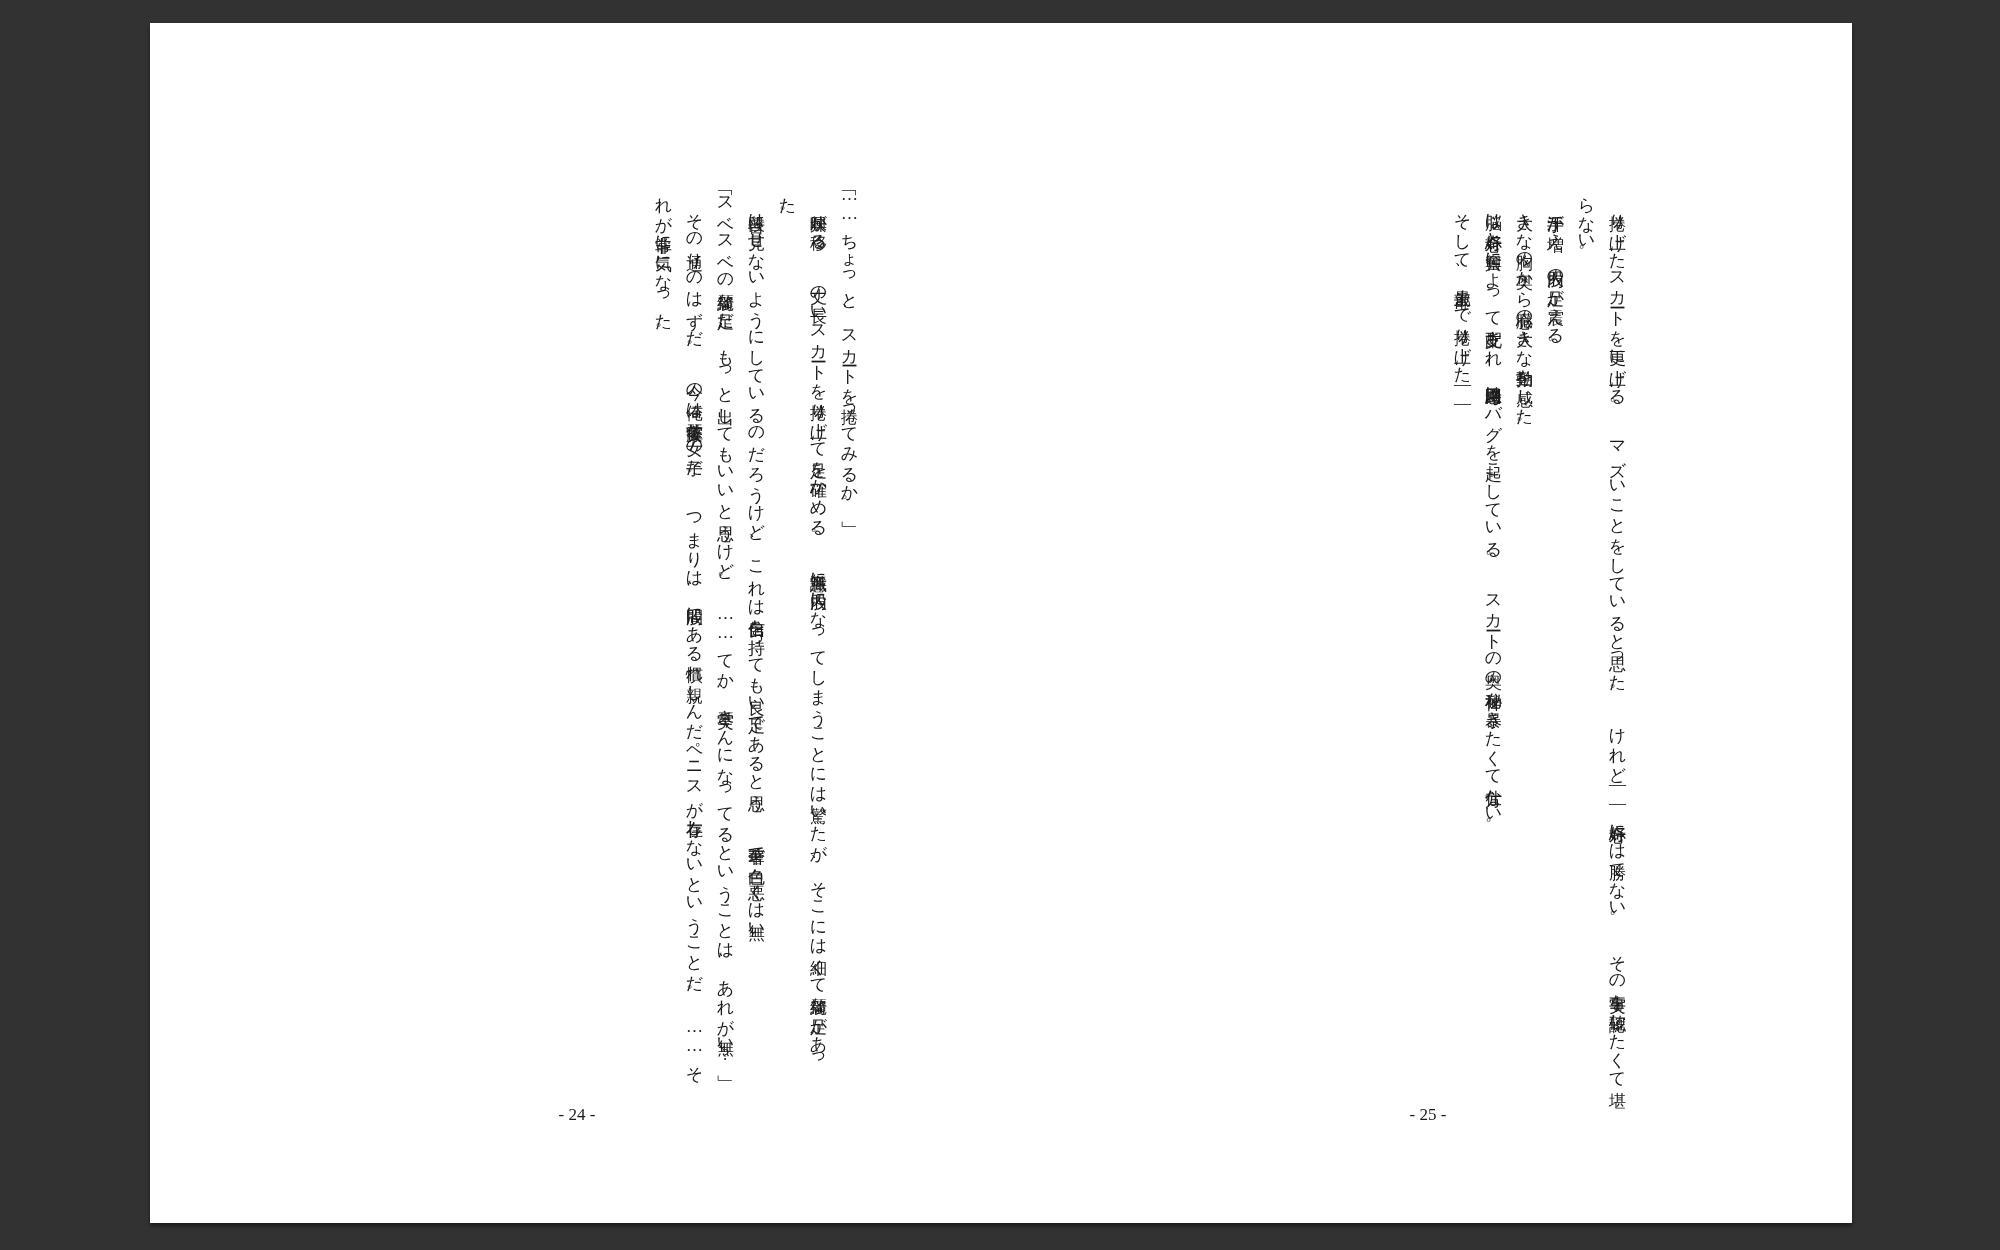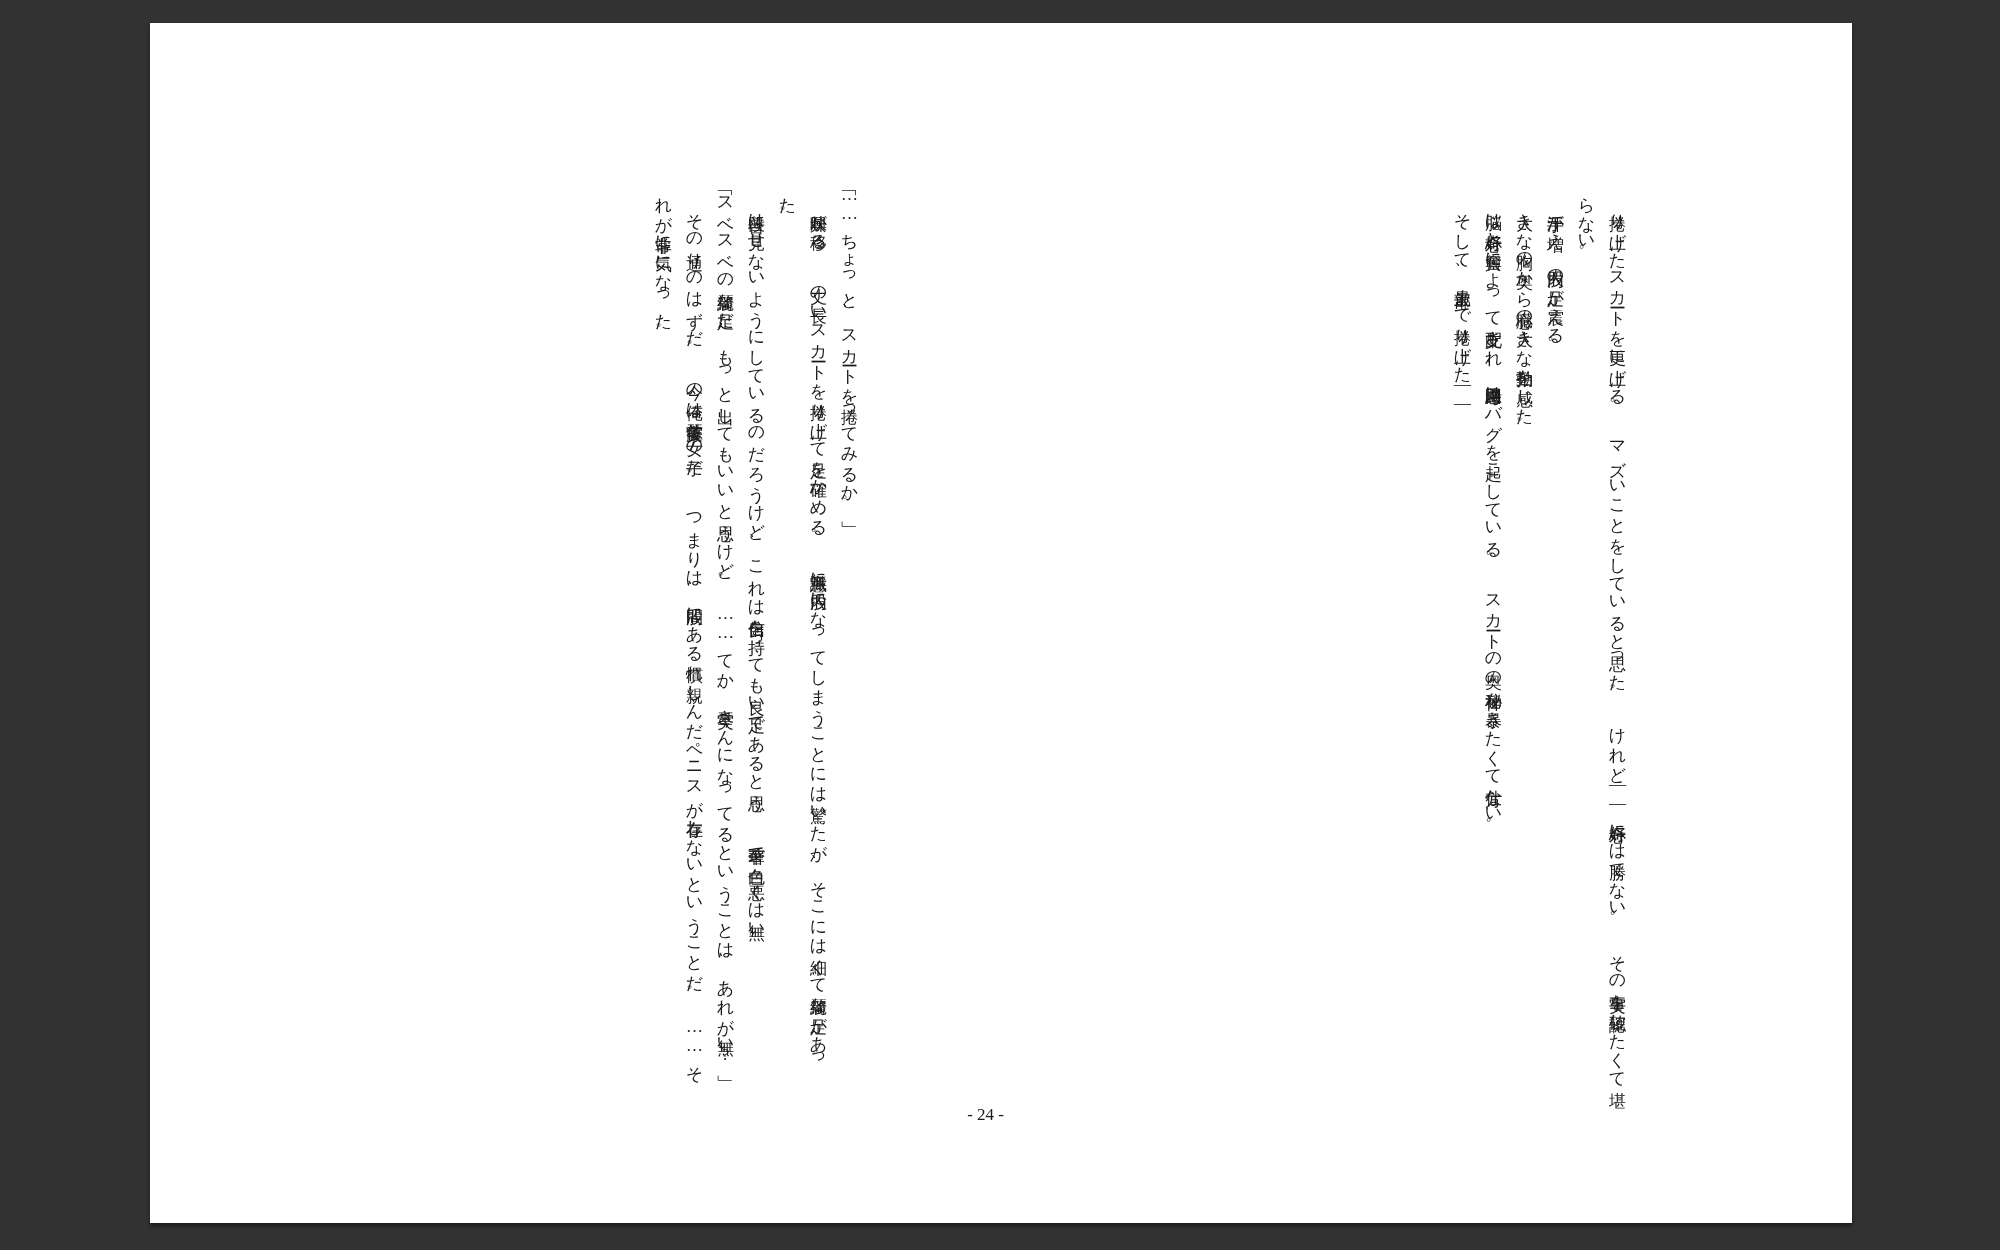--- a/index.html
+++ b/index.html
@@ -58,21 +58,21 @@
   .g71 { margin-right: 71px; }
   .g84 { margin-right: 84px; }
   .g85 { margin-right: 85px; }
   .g87 { margin-right: 87px; }
   .g89 { margin-right: 89px; }
   .page-number {
     position: absolute;
     top: 1082px;
     left: 0;
     width: 100%;
-    text-align: right;
+    text-align: center;
     font-size: 17px;
     color: #1a1a1a;
   }
 </style>
 </head>
 <body>
 
 <div class="viewer">
   <div class="spread">
 
@@ -88,16 +88,17 @@
     </div>
 
     <div class="page page-right">
       <div class="text-block">
         <p class="indent">捲り上げたスカートを更に上げる。　マズいことをしていると思った。　けれど――好奇心には勝てない。　その事実を確認したくて堪らない。</p>
         <p class="indent g85">手汗が増え、内股の足が震える。</p>
         <p class="indent g71">大きな胸の奥から心臓の大きな拍動を感じた。</p>
         <p class="indent g25">脳は好奇心と興奮によって支配され、思考回路はバグを起こしている。　スカートの奥の神秘を暴きたくて仕方ない。</p>
         <p class="indent g85">そして、最上部まで捲り上げた――</p>
       </div>
+      <div class="page-number">- 25 -</div>
     </div>
 
   </div>
 </div>
 
 </body></html>

